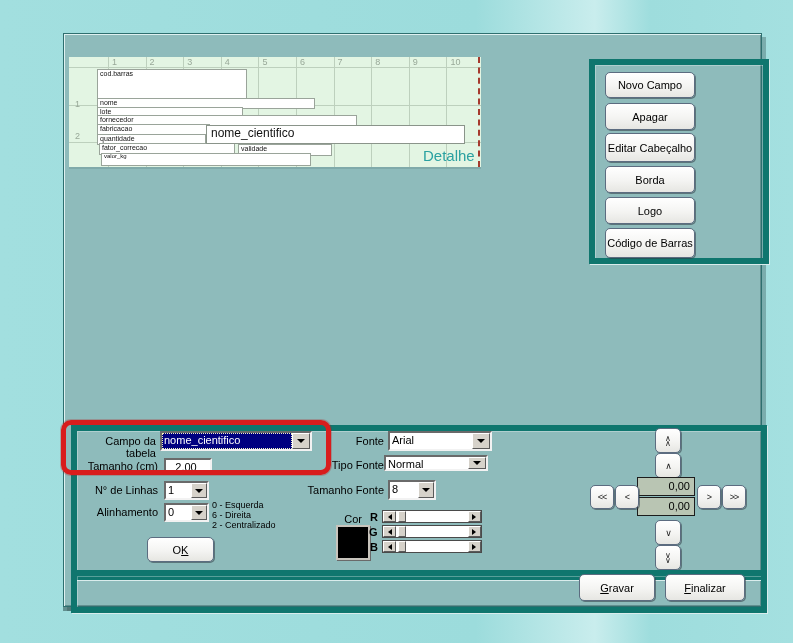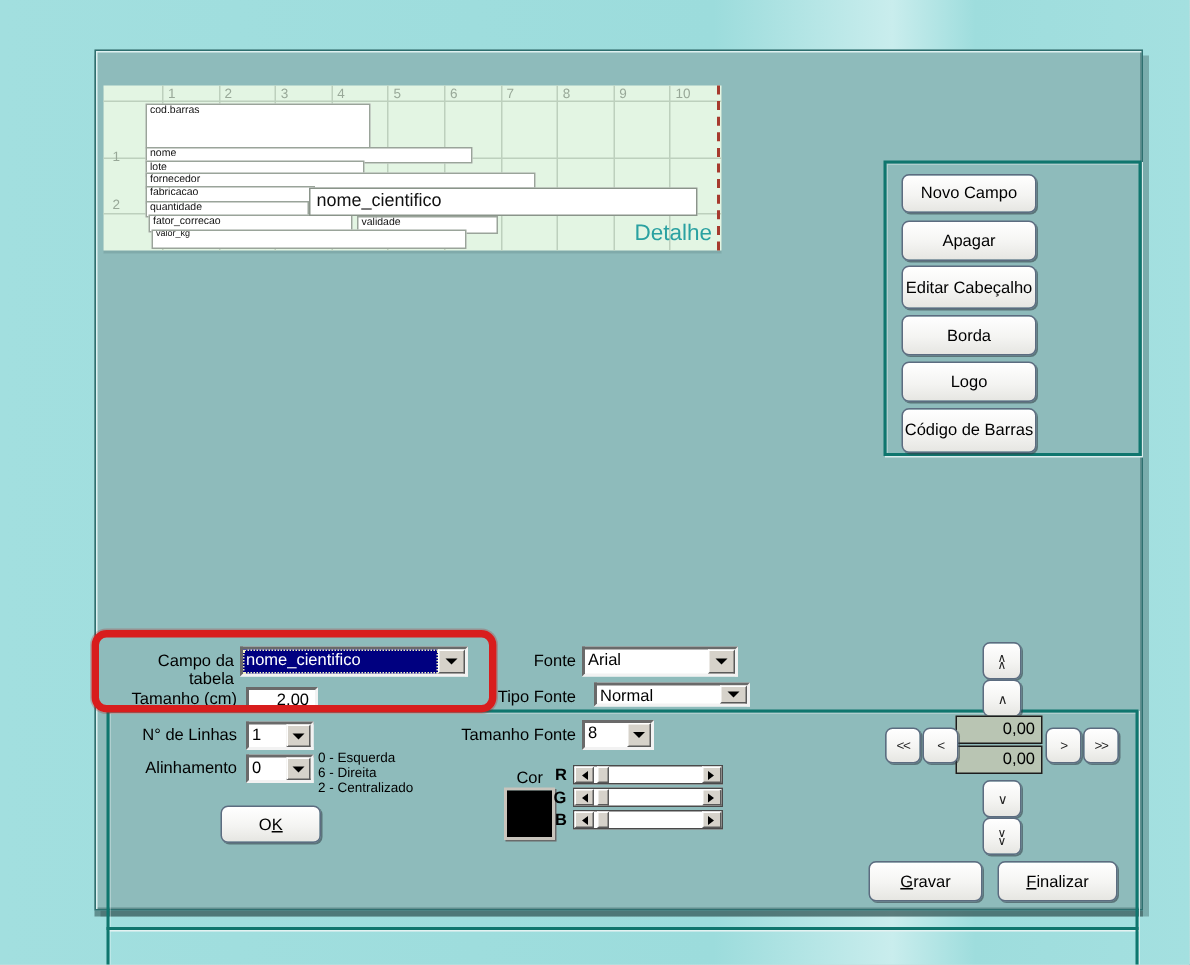--- a/index.html
+++ b/index.html
@@ -51,23 +51,22 @@
   .fb3{left:28px;top:58px;width:256px;height:9px}
   .fb4{left:28px;top:67px;width:109px;height:10px}
   .fb5{left:137px;top:68px;width:253px;height:17px;font-size:12px;line-height:15px;padding-left:4px;z-index:3;border-color:#8a948a;}
   .fb6{left:28px;top:77px;width:105px;height:9px}
   .fb7{left:30px;top:86px;width:132px;height:10px}
   .fb8{left:169px;top:87px;width:90px;height:10px}
   .fb9{left:32px;top:96px;width:206px;height:11px;font-size:6px;line-height:5px}
   .detail-label{position:absolute;left:354px;top:90px;font-size:15px;color:#2aa1a1;z-index:4;}
   
   .groupbox{
-    position:absolute;border:2px solid #0f766e;
+    position:absolute;border:6px solid #0f766e;
     box-shadow:1px 1px 0 #d9ecec,inset 1px 1px 0 rgba(255,255,255,.3);
-    margin-top:48px;
   }
   .side-panel{left:525px;top:25px;width:168px;height:193px;}
   .form-panel{left:7px;top:391px;width:684px;height:143px;}
   .footer-strip{left:7px;top:536px;width:684px;height:31px;}
   
   .btn{
     position:absolute;display:flex;align-items:center;justify-content:center;text-align:center;
     background:linear-gradient(180deg,#ffffff 0%,#f4f4f2 55%,#e6e6e2 100%);
     border:1px solid #5c6c80;border-radius:5px;
     box-shadow:1px 1px 0 rgba(50,60,70,.55);
@@ -87,21 +86,21 @@
     box-sizing:border-box;font-size:11px;
   }
   .combo{display:flex;align-items:stretch;}
   .combo-value{flex:1;padding:1px 2px;line-height:13px;white-space:nowrap;overflow:hidden;}
   .combo-value.selected{background:#000080;color:#fff;outline:1px dotted #f0f0c0;outline-offset:-1px;}
   .combo-btn{
     width:16px;background:#d6d2ca;border:1px solid;border-color:#fff #5a5a5a #5a5a5a #fff;
     display:flex;align-items:center;justify-content:center;flex:none;
   }
   .tri-d{width:0;height:0;border:4px solid transparent;border-top:4px solid #000;margin-top:4px;}
-  .num-input{text-align:right;padding:1px 4px 0 0;line-height:12px;}
+  .num-input{text-align:center;padding:1px 4px 0 0;line-height:12px;}
   
   .rgb-label{position:absolute;font-size:11px;font-weight:bold;color:#000;}
   .swatch-frame{position:absolute;left:272px;top:491px;width:30px;height:31px;border:2px solid #c8c4bc;box-shadow:1px 1px 0 #6a6a6a;}
   .swatch{width:100%;height:100%;background:#000;}
   .hscroll{
     position:absolute;width:100px;height:13px;background:#fff;
     border:1px solid #4a4a4a;box-sizing:border-box;display:flex;
   }
   .sb-btn{width:13px;height:100%;background:#d6d2ca;border:1px solid;border-color:#fff #5a5a5a #5a5a5a #fff;
     display:flex;align-items:center;justify-content:center;flex:none;box-sizing:border-box;}
@@ -224,21 +223,21 @@
 
   <span class="flabel" style="left:240px;top:401px;width:80px">Fonte</span>
   <div class="sunken combo" style="left:324px;top:397px;width:104px;height:20px">
     <span class="combo-value">Arial</span>
     <div class="combo-btn">
         <span class="tri-d"></span>
       </div>
   </div>
 
   <span class="flabel" style="left:240px;top:425px;width:80px">Tipo Fonte</span>
-  <div class="sunken combo" style="left:332px;top:421px;width:104px;height:16px">
+  <div class="sunken combo" style="left:320px;top:421px;width:104px;height:16px">
     <span class="combo-value">Normal</span>
     <div class="combo-btn">
         <span class="tri-d"></span>
       </div>
   </div>
 
   <span class="flabel" style="left:240px;top:450px;width:80px">Tamanho Fonte</span>
   <div class="sunken combo" style="left:324px;top:446px;width:48px;height:20px">
     <span class="combo-value">8</span>
     <div class="combo-btn" style="width:14px">

